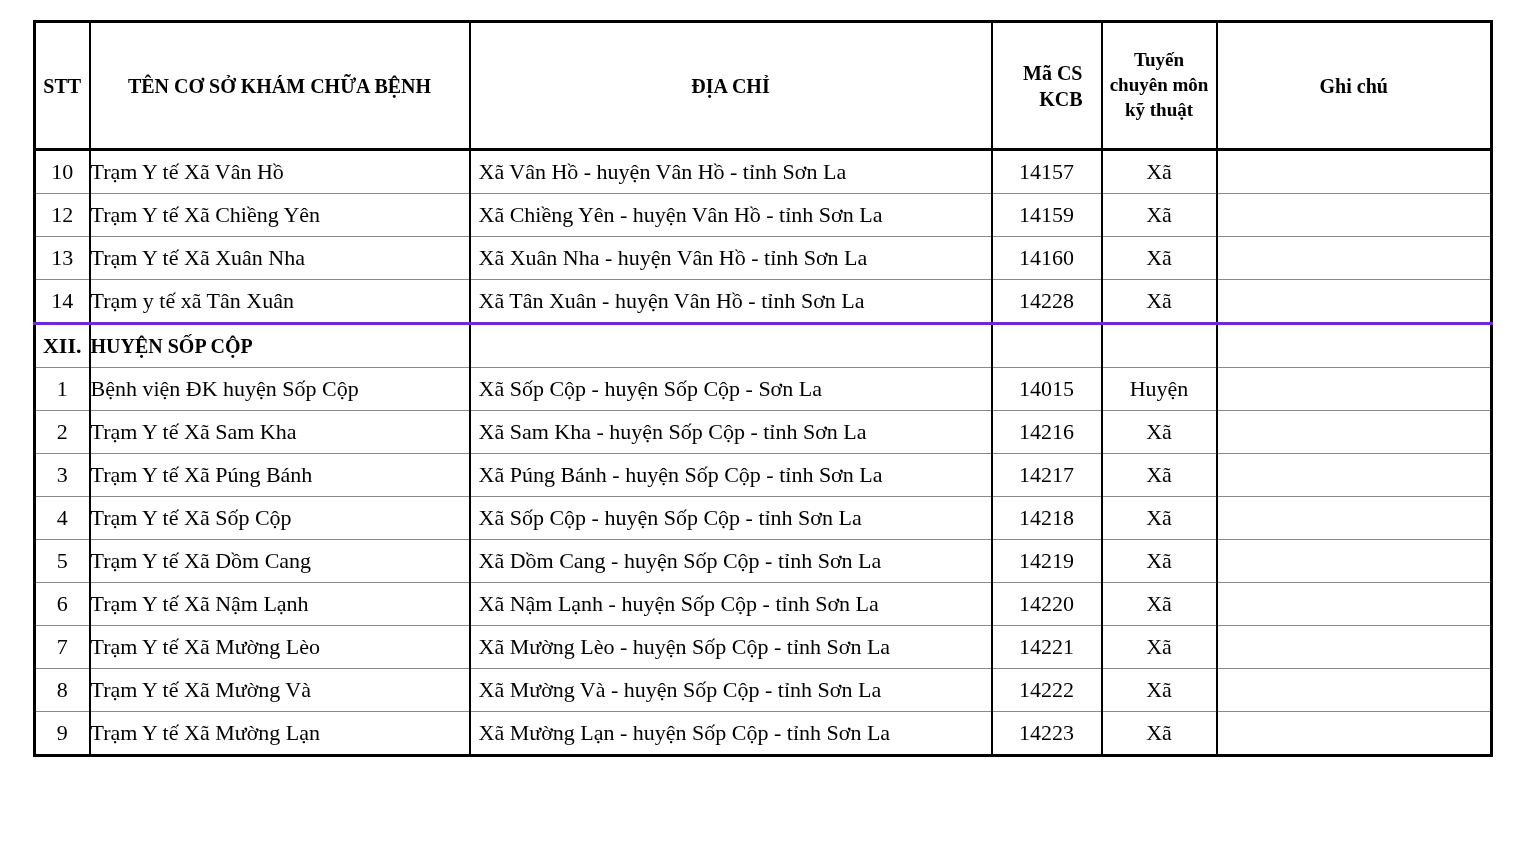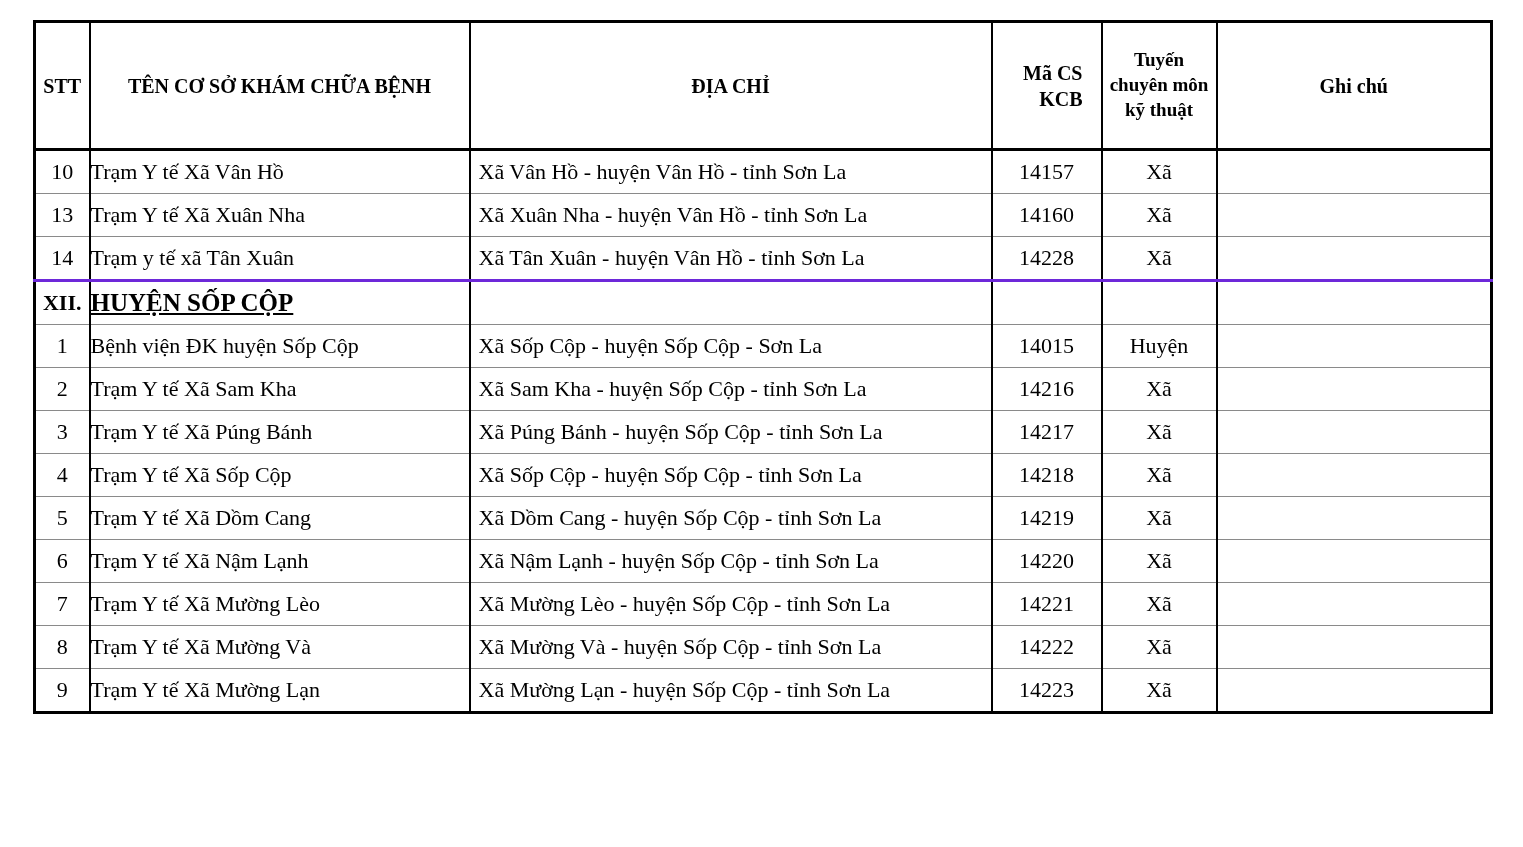--- a/index.html
+++ b/index.html
@@ -71,21 +71,21 @@
   td.cell-name  { text-align: left; padding-left: 0; }
   td.cell-addr  { text-align: left; padding-left: 8px; }
   td.cell-code  { text-align: center; }
   td.cell-level { text-align: center; }
   td.cell-note  { text-align: left; }
 
   tr.section-row td {
     border-top: 3px solid #6d28d9;
     font-weight: bold;
   }
-  tr.section-row td.cell-name { font-size: 25px; text-decoration: underline; }
+  tr.section-row td.cell-name { font-size: 20px; }
   tbody tr:last-child td { border-bottom: 3px solid #000000; }
 </style>
 </head>
 <body>
 
 <div class="page">
   <table class="facility-table">
     <colgroup>
       <col class="c-stt">
         <col class="c-name">
@@ -107,20 +107,28 @@
     <tbody>
       <tr>
         <td class="cell-stt">10</td>
         <td class="cell-name">Trạm Y tế Xã Vân Hồ</td>
         <td class="cell-addr">Xã Vân Hồ - huyện Vân Hồ - tỉnh Sơn La</td>
         <td class="cell-code">14157</td>
         <td class="cell-level">Xã</td>
         <td class="cell-note"></td>
       </tr>
       <tr>
+        <td class="cell-stt">12</td>
+        <td class="cell-name">Trạm Y tế Xã Chiềng Yên</td>
+        <td class="cell-addr">Xã Chiềng Yên - huyện Vân Hồ - tỉnh Sơn La</td>
+        <td class="cell-code">14159</td>
+        <td class="cell-level">Xã</td>
+        <td class="cell-note"></td>
+      </tr>
+      <tr>
         <td class="cell-stt">13</td>
         <td class="cell-name">Trạm Y tế Xã Xuân Nha</td>
         <td class="cell-addr">Xã Xuân Nha - huyện Vân Hồ - tỉnh Sơn La</td>
         <td class="cell-code">14160</td>
         <td class="cell-level">Xã</td>
         <td class="cell-note"></td>
       </tr>
       <tr>
         <td class="cell-stt">14</td>
         <td class="cell-name">Trạm y tế xã Tân Xuân</td>

